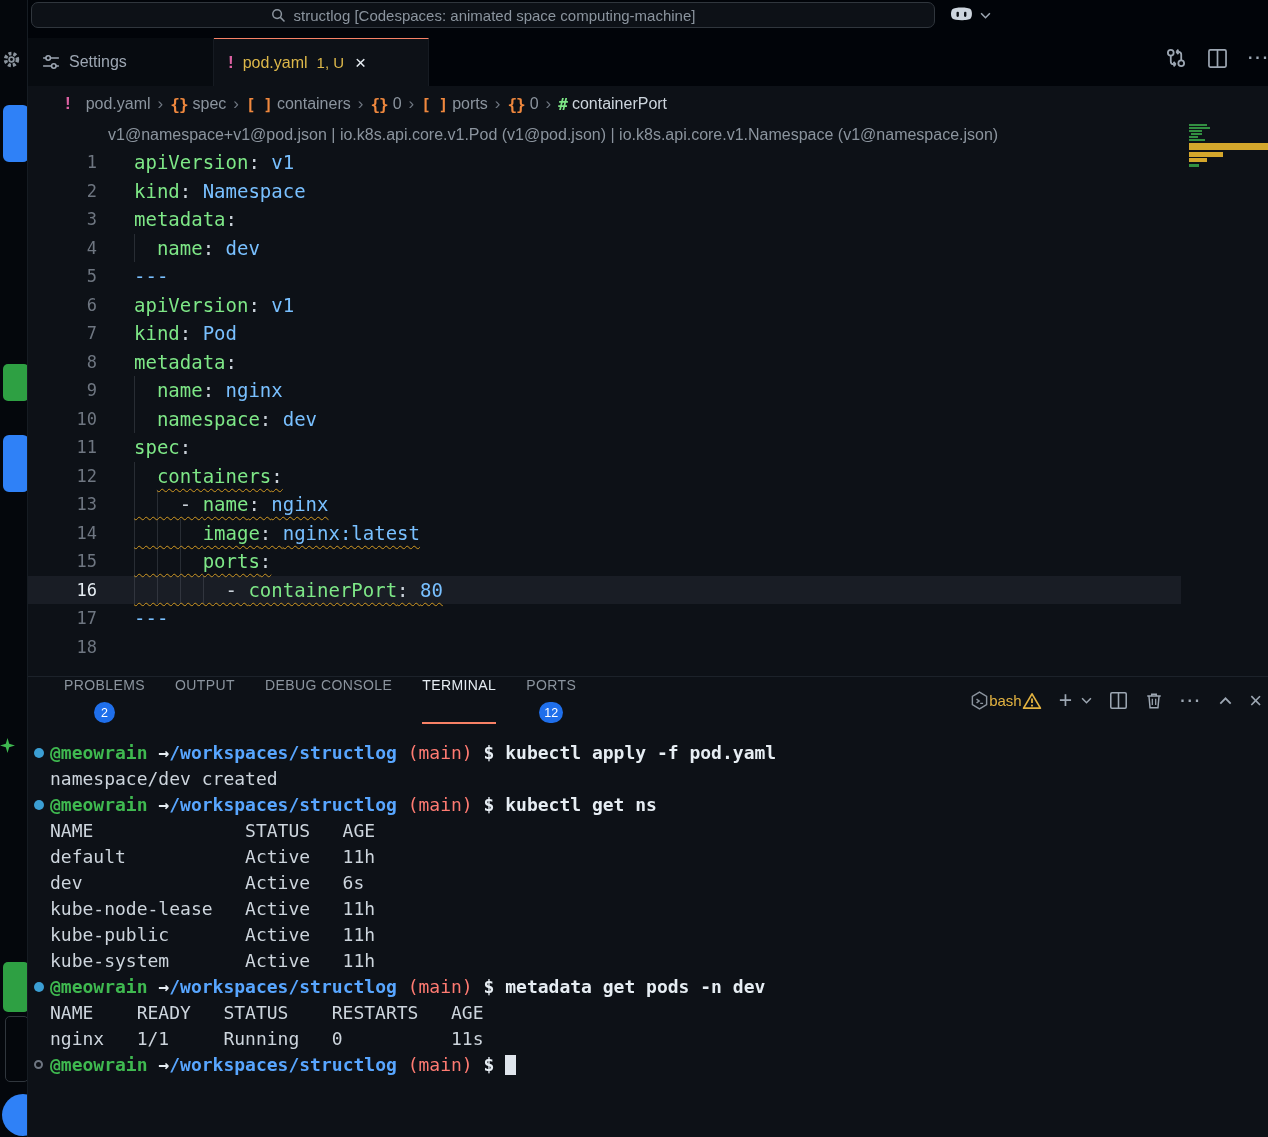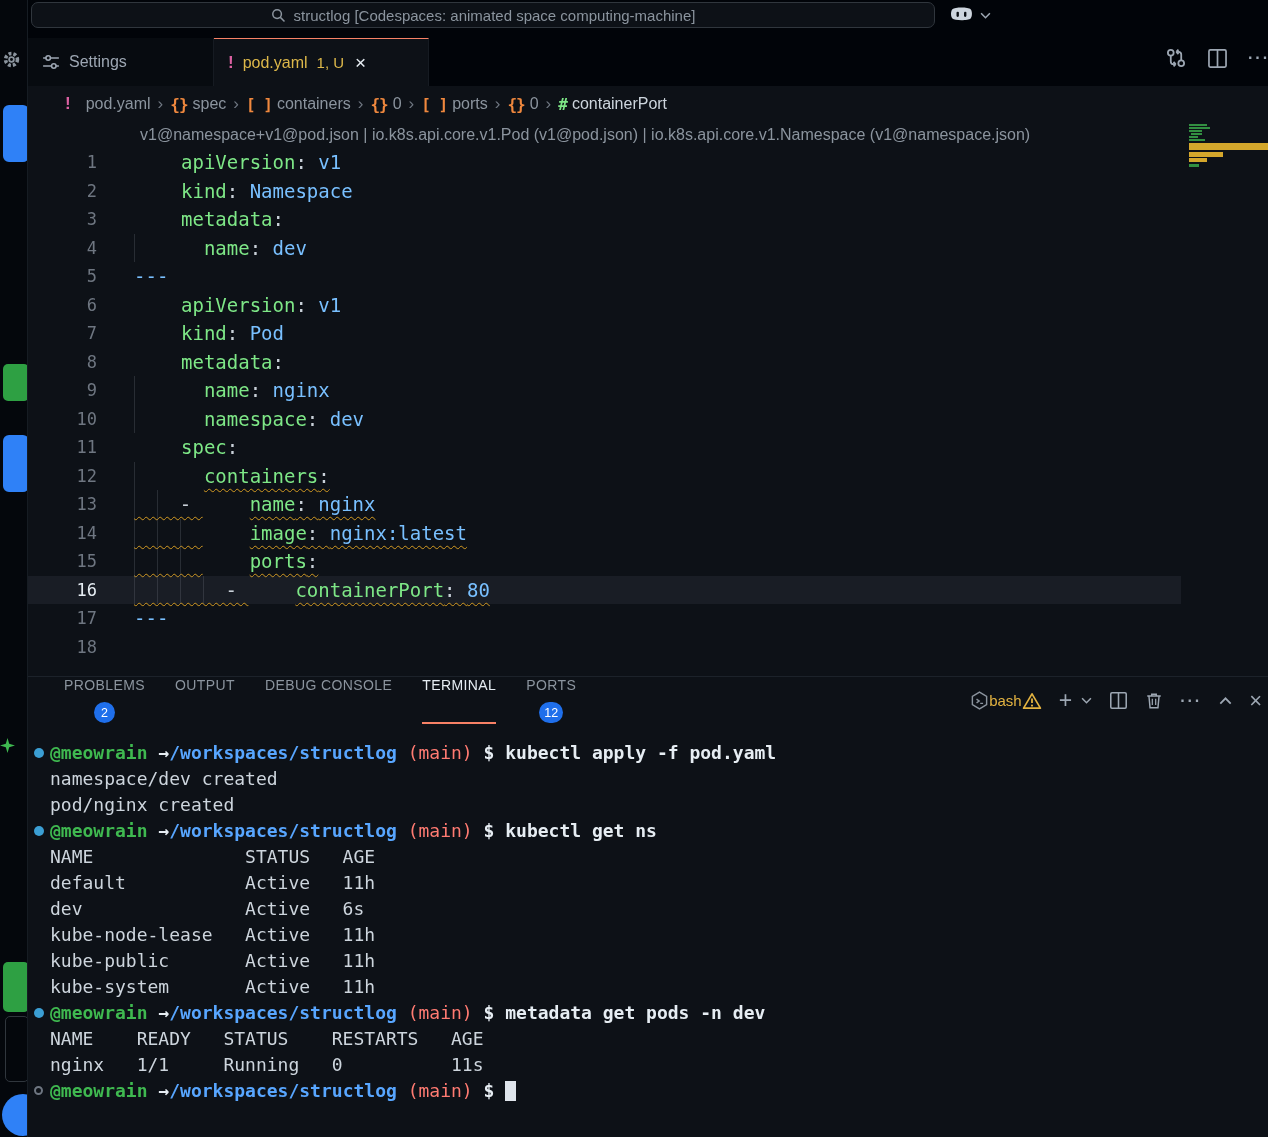--- a/index.html
+++ b/index.html
@@ -37,28 +37,28 @@
   .breadcrumb { height:36px; display:flex; align-items:center; padding-left:37px; gap:7px; font-size:16px; color:#8b949e; background:#0d1117; white-space:nowrap; }
   .breadcrumb .err { color:#db61a2; font-weight:bold; font-size:17px; margin-right:8px; }
   .bc-sep { color:#6e7681; font-size:17px; }
   .bc-glyph { font-family:"DejaVu Sans Mono",monospace; font-weight:bold; letter-spacing:-1px; }
   .bc-glyph.object-icon, .bc-glyph.array-icon { color:#f0883e; }
   .bc-glyph.number-icon { color:#7ee787; }
   .bc-label.last { color:#cdd5dd; }
 
   
   .editor { position:relative; height:554px; background:#0d1117; }
-  .hint-row { height:26px; padding-left:112px; font-size:16px; color:#8b949e; display:flex; align-items:center; white-space:nowrap; overflow:hidden; }
+  .hint-row { height:26px; padding-left:80px; font-size:16px; color:#8b949e; display:flex; align-items:center; white-space:nowrap; overflow:hidden; }
   .code-row { position:relative; display:flex; height:28.5px; line-height:28.5px; width:1153px; font-family:"DejaVu Sans Mono",monospace; font-size:19px; }
   .code-row.current { background:rgba(110,118,129,0.13); }
   .ln { width:69px; text-align:right; color:#6e7681; font-size:17px; flex:none; }
   .code-row.current .ln { color:#e6edf3; }
   .code { position:relative; margin-left:37px; white-space:pre; }
   .guide { position:absolute; top:0; height:28.5px; border-left:1px solid rgba(110,118,129,0.28); }
-  .seg-k { color:#7ee787;margin-left:47px; }
+  .seg-k { color:#7ee787; }
   .seg-v { color:#79c0ff; }
   .seg-p { color:#c9d1d9; }
   .squig { text-decoration:underline; text-decoration-style:wavy; text-decoration-color:#d29922; text-decoration-thickness:1.4px; text-underline-offset:5px; }
 
   
   .minimap { position:absolute; left:1159px; top:0; width:82px; height:80px; }
   .mm-bar { position:absolute; }
   .mm-green { background:#3fb950; opacity:.75; }
   .mm-yellow { background:#d4a72c; }
 
@@ -374,21 +374,20 @@
                 <path d="M1 5 L5 1 L9 5" fill="none" stroke="#9da7b3" stroke-width="1.4"></path>
               </svg>
           </span>
           <span class="icon-btn txt-icon" style="font-size:22px;">×</span>
         </div>
       </div>
 
       <div class="terminal" id="terminal">
           <div class="term-row"><span class="t-bullet filled"></span><span class="t-u">@meowrain</span><span class="t-a"> →</span><span class="t-pa">/workspaces/structlog</span><span class="t-o"> </span><span class="t-br">(main)</span><span class="t-o"> </span><span class="t-d">$ </span><span class="t-c">kubectl apply -f pod.yaml</span></div>
           <div class="term-row"><span class="t-o">namespace/dev created</span></div>
-          <div class="term-row"><span class="t-o">pod/nginx created</span></div>
           <div class="term-row"><span class="t-bullet filled"></span><span class="t-u">@meowrain</span><span class="t-a"> →</span><span class="t-pa">/workspaces/structlog</span><span class="t-o"> </span><span class="t-br">(main)</span><span class="t-o"> </span><span class="t-d">$ </span><span class="t-c">kubectl get ns</span></div>
           <div class="term-row"><span class="t-o">NAME              STATUS   AGE</span></div>
           <div class="term-row"><span class="t-o">default           Active   11h</span></div>
           <div class="term-row"><span class="t-o">dev               Active   6s</span></div>
           <div class="term-row"><span class="t-o">kube-node-lease   Active   11h</span></div>
           <div class="term-row"><span class="t-o">kube-public       Active   11h</span></div>
           <div class="term-row"><span class="t-o">kube-system       Active   11h</span></div>
           <div class="term-row"><span class="t-bullet filled"></span><span class="t-u">@meowrain</span><span class="t-a"> →</span><span class="t-pa">/workspaces/structlog</span><span class="t-o"> </span><span class="t-br">(main)</span><span class="t-o"> </span><span class="t-d">$ </span><span class="t-c">metadata get pods -n dev</span></div>
           <div class="term-row"><span class="t-o">NAME    READY   STATUS    RESTARTS   AGE</span></div>
           <div class="term-row"><span class="t-o">nginx   1/1     Running   0          11s</span></div>

